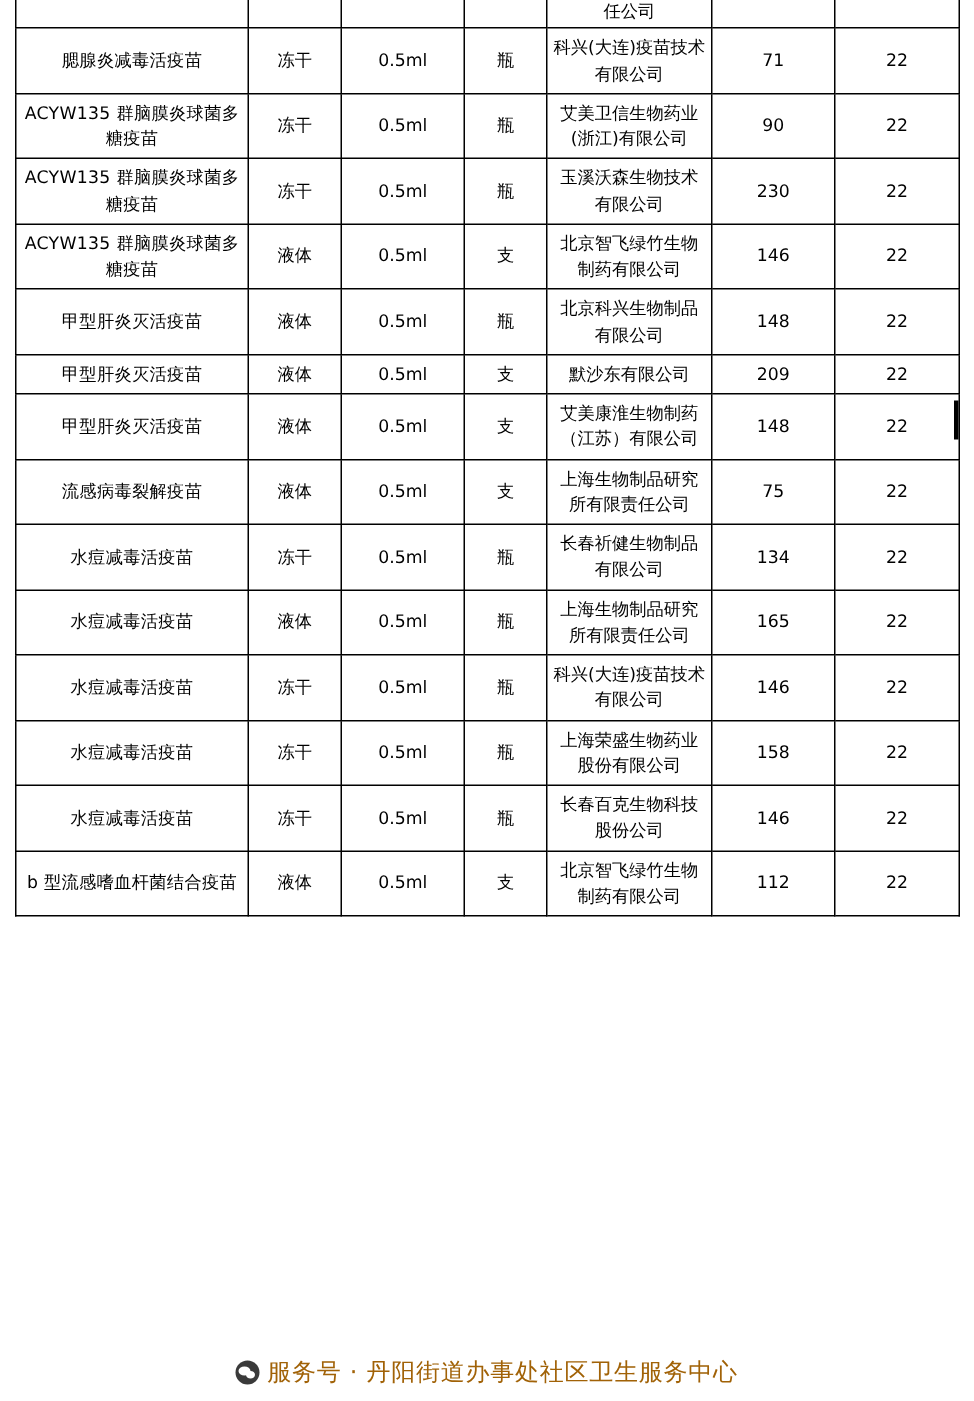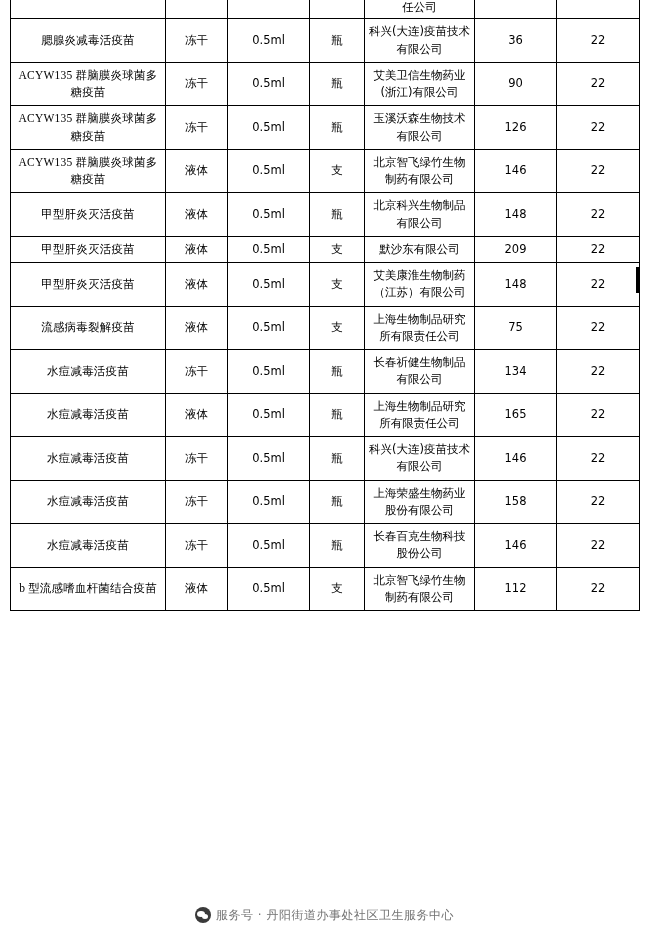--- a/index.html
+++ b/index.html
@@ -39,21 +39,21 @@
   }
   
   col.c-name   { width: 155px; }
   col.c-form   { width: 62px;  }
   col.c-dose   { width: 82px;  }
   col.c-unit   { width: 55px;  }
   col.c-maker  { width: 110px; }
   col.c-price  { width: 82px;  }
   col.c-fee    { width: 83px;  }
 
-  td.name  { font-size: 11.5px; letter-spacing: 0.2px; font-family: Liberation Serif, serif; }
+  td.name  { font-size: 11.5px; letter-spacing: 0.2px; }
   td.maker { font-size: 11.5px; text-align: center; }
   td.num   { font-size: 12px; }
 
   
   tr.clipped td {
     height: 14px;
     padding-top: 0;
     padding-bottom: 2px;
     border-top: none;
     vertical-align: bottom;
@@ -107,22 +107,22 @@
   }
   .wechat-badge::before {
     width: 8px; height: 6px;
     left: 2px; top: 4px;
   }
   .wechat-badge::after {
     width: 6px; height: 5px;
     left: 7px; top: 7px;
   }
   .footer-text {
-    font-size: 12px;
-    color: #737373;
+    font-size: 16px;
+    color: #a16207;
     letter-spacing: 0.5px;
     white-space: nowrap;
   }
 </style>
 </head>
 <body>
 
 <div class="page">
 
   <table class="vaccine-table">
@@ -146,42 +146,42 @@
         <td class="num"></td>
         <td class="num"></td>
       </tr>
 
       <tr>
         <td class="name">腮腺炎减毒活疫苗</td>
         <td>冻干</td>
         <td>0.5ml</td>
         <td>瓶</td>
         <td class="maker">科兴(大连)疫苗技术有限公司</td>
-        <td class="num">36</td>
+        <td class="num">71</td>
         <td class="num">22</td>
       </tr>
 
 
       <tr>
         <td class="name">ACYW135 群脑膜炎球菌多糖疫苗</td>
         <td>冻干</td>
         <td>0.5ml</td>
         <td>瓶</td>
         <td class="maker">艾美卫信生物药业(浙江)有限公司</td>
         <td class="num">90</td>
         <td class="num">22</td>
       </tr>
 
       <tr>
         <td class="name">ACYW135 群脑膜炎球菌多糖疫苗</td>
         <td>冻干</td>
         <td>0.5ml</td>
         <td>瓶</td>
         <td class="maker">玉溪沃森生物技术有限公司</td>
-        <td class="num">126</td>
+        <td class="num">230</td>
         <td class="num">22</td>
       </tr>
 
       <tr>
         <td class="name">ACYW135 群脑膜炎球菌多糖疫苗</td>
         <td>液体</td>
         <td>0.5ml</td>
         <td>支</td>
         <td class="maker">北京智飞绿竹生物制药有限公司</td>
         <td class="num">146</td>

